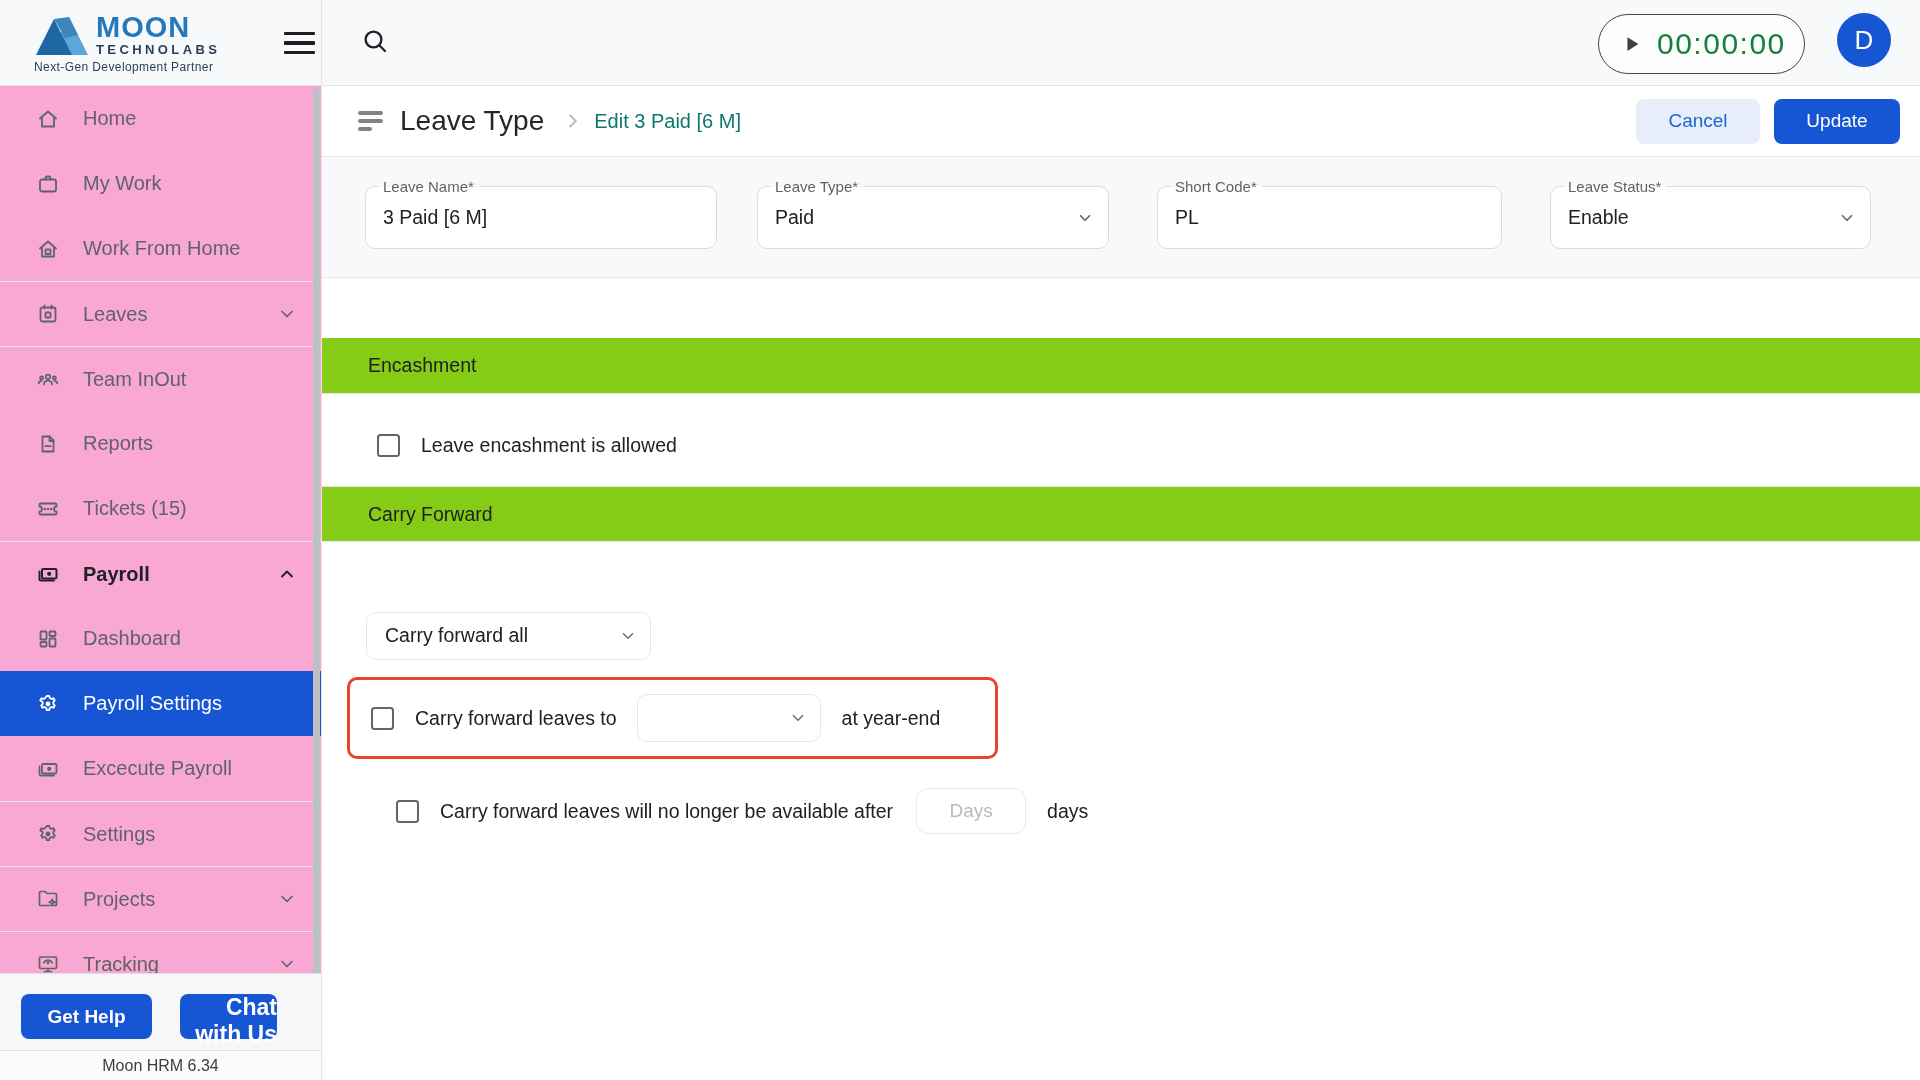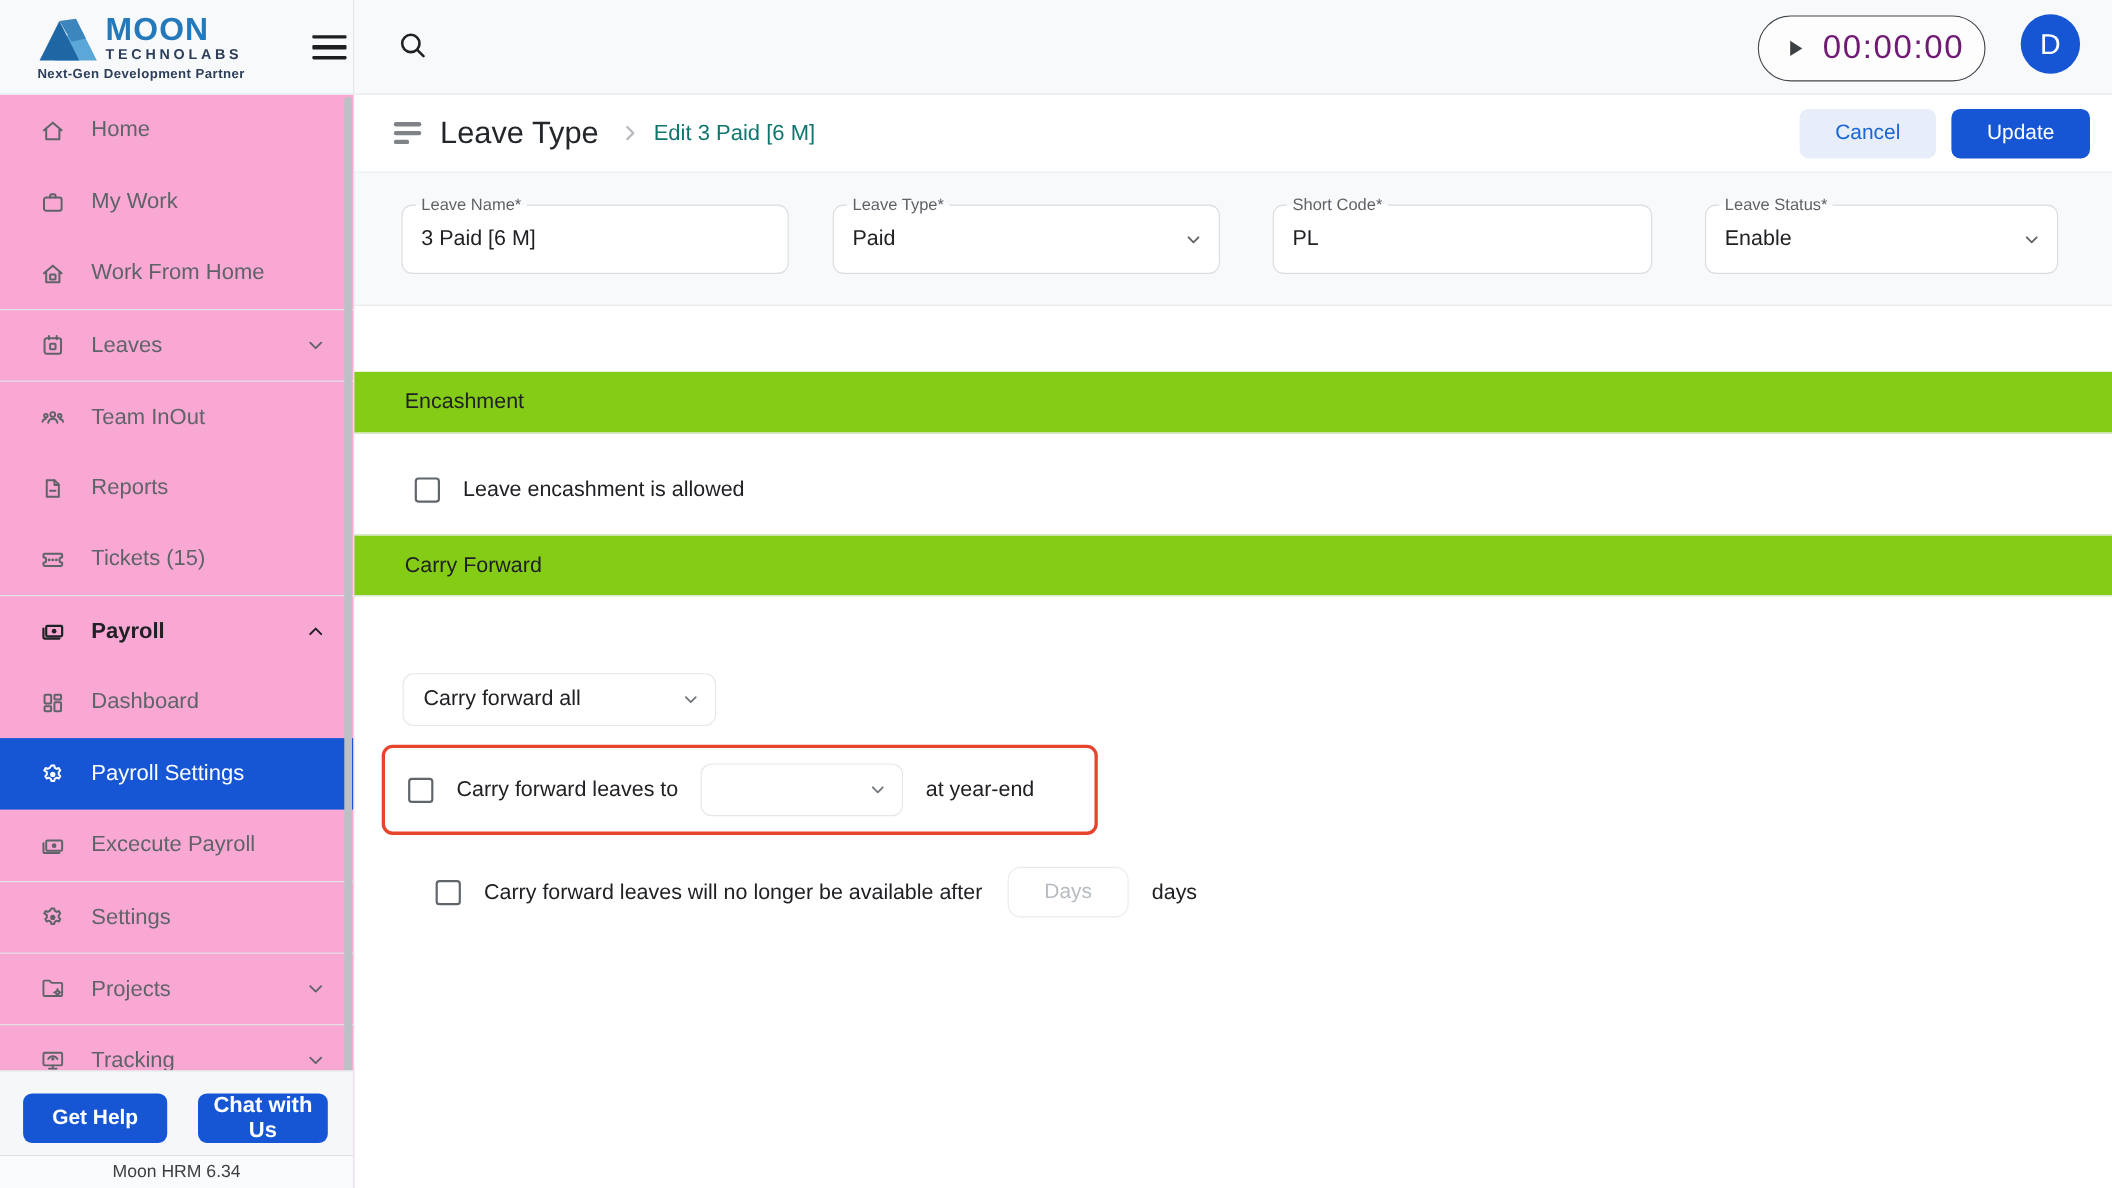--- a/index.html
+++ b/index.html
@@ -13,29 +13,29 @@
   
   .topbar { position:absolute; left:0; top:0; width:1920px; height:86px;
             background:#f8f9fb; border-bottom:1px solid #e3e5e8; z-index:30; }
   .topbar-left { position:absolute; left:0; top:0; width:322px; height:86px;
                  border-right:1px solid #e3e5e8; }
   .logo { position:absolute; left:34px; top:7px; }
   .logo-row { display:flex; align-items:flex-end; gap:6px; }
   .logo-texts { padding-top:3px; }
   .logo-name { font-size:29px; font-weight:800; color:#2379ba; letter-spacing:1px; line-height:30px; }
   .logo-sub { font-size:13px; font-weight:600; color:#2c3e5a; letter-spacing:3.4px; line-height:15px; }
-  .logo-tagline { font-size:12px; font-weight:700; color:#2c3e5a; letter-spacing:0.4px; margin-top:3px; white-space:nowrap; }
+  .logo-tagline { font-size:12px; font-weight:400; color:#2c3e5a; letter-spacing:0.4px; margin-top:3px; white-space:nowrap; }
   .hamburger { position:absolute; left:284px; top:32px; width:31px; height:22px;
                display:flex; flex-direction:column; justify-content:space-between; cursor:pointer; }
   .hamburger span { display:block; height:3.4px; background:#1c1e21; border-radius:1px; }
   .search-btn { position:absolute; left:360px; top:26px; width:34px; height:34px; cursor:pointer; }
   .timer-pill { position:absolute; left:1598px; top:14px; width:207px; height:60px;
                 border:1.8px solid #41464b; border-radius:32px; background:#fdfdfe;
                 display:flex; align-items:center; gap:14px; padding-left:22px; cursor:pointer; }
-  .timer-text { font-size:30px; color:#701a75; letter-spacing:1.5px; }
+  .timer-text { font-size:30px; color:#15803d; letter-spacing:1.5px; }
   .avatar { position:absolute; left:1837px; top:13px; width:54px; height:54px; border-radius:50%;
             background:#1656d4; color:#fff; font-size:26px; font-weight:500;
             display:flex; align-items:center; justify-content:center; cursor:pointer; }
 
   
   .sidebar { position:absolute; left:0; top:86px; width:322px; height:994px;
              background:#f9a8d4; border-right:1px solid #e3e5e8; z-index:20; }
   .sb-item { position:relative; height:65px; display:flex; align-items:center;
              padding-left:36px; gap:23px; color:#5f6368; font-size:20px; cursor:pointer; }
   .sb-item.sep { border-top:1px solid #e4e6e9; }
@@ -44,21 +44,21 @@
   .sb-item.active { background:#1656d4; color:#ffffff; }
   .sb-chev { position:absolute; right:24px; top:50%; transform:translateY(-50%); }
   .sb-chev.up { transform:translateY(-50%) rotate(180deg); }
   .sb-scrollthumb { position:absolute; right:1px; top:2px; width:7px; height:892px;
                     background:#bdc1c6; border-radius:4px; cursor:pointer; }
   .sb-bottom { position:absolute; left:0; bottom:0; width:321px; height:107px;
                background:#f5f7f9; border-top:1px solid #dfe1e4; }
   .sb-btn { position:absolute; top:20px; height:45px; border:none; border-radius:8px;
             background:#1656d4; color:#fff; font-family:inherit; font-weight:700; cursor:pointer; }
   .sb-btn.help { left:21px; width:131px; font-size:19px; }
-  .sb-btn.chat { left:180px; width:118px; font-size:20px; }
+  .sb-btn.chat { left:180px; width:97px; font-size:23px;text-align:right; }
   .sb-version { position:absolute; left:0; bottom:0; width:100%; height:30px;
                 border-top:1px solid #dfe1e4; text-align:center; line-height:29px;
                 font-size:16px; color:#3c4043; background:#fafbfc; }
 
   
   .main { position:absolute; left:322px; top:86px; width:1598px; height:994px; background:#fff; }
 
   .pagehead { position:absolute; left:0; top:0; width:100%; height:71px; background:#fff;
               border-bottom:1px solid #e6e8ea; display:flex; align-items:center; }
   .title-icon { margin-left:36px; width:26px; display:flex; flex-direction:column; gap:4.5px; }

